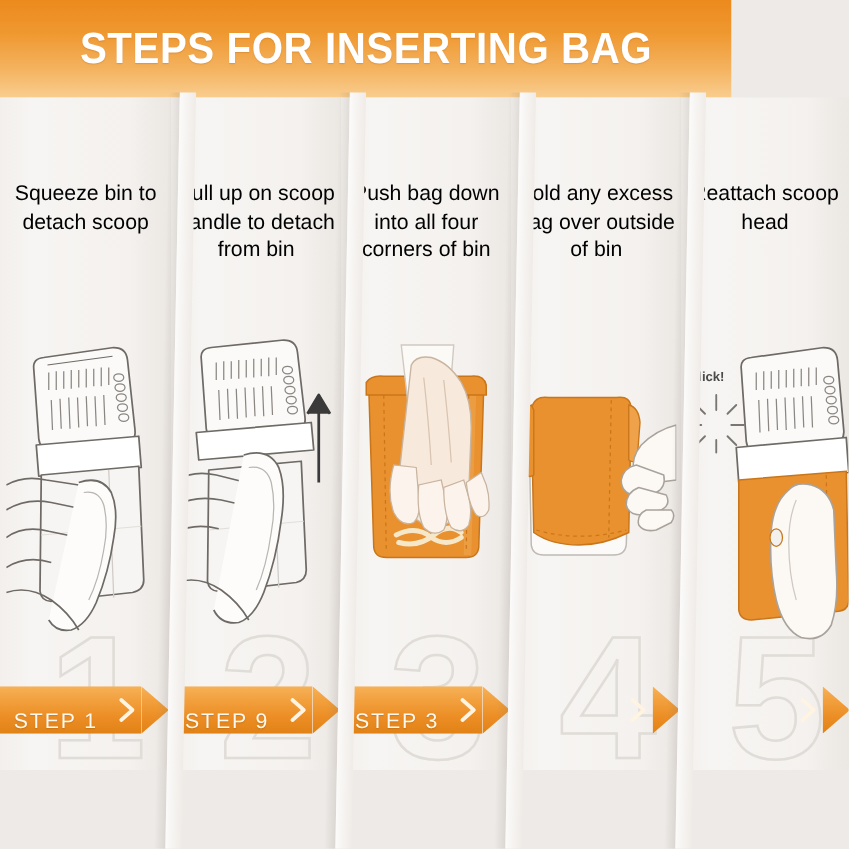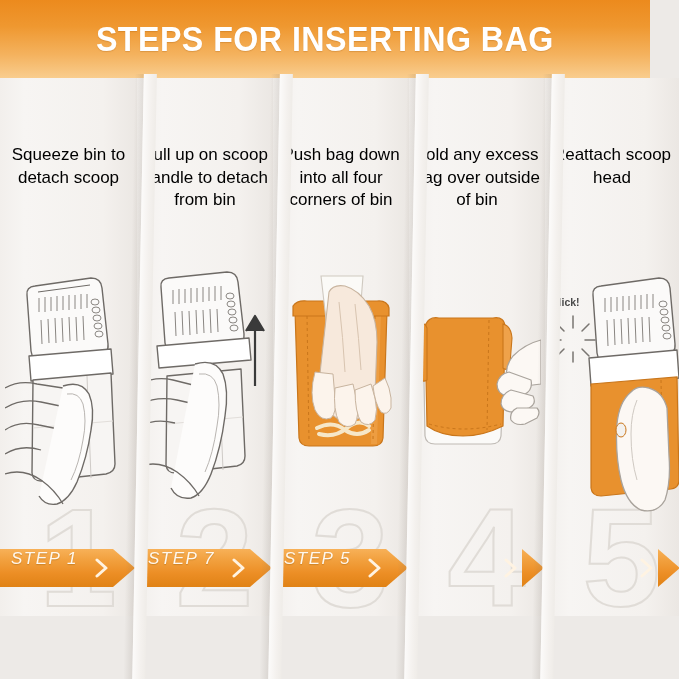--- a/index.html
+++ b/index.html
@@ -6,21 +6,21 @@
   body{
     width:679px;height:679px;overflow:hidden;
     background:#EDEAE7;
     font-family:"Liberation Sans", sans-serif;
     -webkit-font-smoothing:antialiased;
   }
   #page{position:relative;width:679px;height:679px;background:#EDEAE7;overflow:hidden;}
 
   
   .header{
-    position:absolute;left:0;top:0;width:650px;height:78px;
+    position:absolute;left:0;top:0;width:585px;height:78px;
     background:linear-gradient(to bottom,#EC8A1D 0%,#EF9830 34%,#F4B25E 70%,#F9CD8E 100%);
     display:flex;align-items:center;justify-content:center;
   }
   .header-title{
     font-size:35px;font-weight:bold;color:#FFFFFF;
     letter-spacing:.5px;transform:scaleX(.92);
     text-shadow:0 1px 1px rgba(150,80,0,.25);
     white-space:nowrap;
   }
 
@@ -63,21 +63,21 @@
     -webkit-text-stroke:2px #E0DCD7;
     pointer-events:none;user-select:none;
   }
 
   
   .banner{
     position:absolute;left:0;bottom:29px;height:38px;width:113px;
     background:linear-gradient(to bottom,#F7B158 0%,#F2A13F 28%,#EC8E25 64%,#E08215 100%);
     clip-path:polygon(0 0,100% 0,100% 100%,0 100%);
     box-shadow:0 1px 2px rgba(120,90,40,.25);
-    display:flex;align-items:flex-start;font-style:italic;
+    display:flex;align-items:flex-end;
   }
   .banner-notch{
     position:absolute;left:113px;bottom:29px;width:22px;height:38px;
     background:linear-gradient(to bottom,#F7B158 0%,#F2A13F 28%,#EC8E25 64%,#E08215 100%);
     clip-path:polygon(0 0,100% 50%,0 100%);
   }
   .banner-label{
     font-size:17px;color:#FFF8EE;letter-spacing:1.5px;
     padding-left:11px;white-space:nowrap;
     text-shadow:0 1px 1px rgba(140,85,10,.35);
@@ -186,21 +186,21 @@
             <path d="M54 96 Q74 90 82 106 Q88 122 84 148 Q80 180 70 206 Q62 226 50 230 Q36 232 30 220" fill="#FDFCFB"></path>
             <path d="M58 106 Q72 104 76 118 Q80 136 76 158 Q72 186 64 204" stroke="#B9B5B1" stroke-width="1"></path>
             <path d="M0 198 Q18 192 36 204 Q50 214 58 228" stroke-width="1.3"></path>
 
             <path d="M114 118 L114 52" stroke="#3A3A3A" stroke-width="2.2"></path>
             <path d="M105 63 L114 48 L123 63" fill="#3A3A3A" stroke="#3A3A3A" stroke-width="2.2"></path>
           </g>
         </svg>
       </div>
       <div class="banner">
-        <span class="banner-label">STEP 7</span>
+        <span class="banner-label">STEP 9</span>
       </div>
       <div class="banner-notch"></div>
       <div class="banner-arrow">
         <svg width="14" height="20" viewBox="0 0 14 20">
             <path d="M2 2 L11 10 L2 18" fill="none" stroke="#FFF3E2" stroke-width="3" stroke-linecap="round" stroke-linejoin="round"></path>
           </svg>
       </div>
     </div>
 
     <div class="panel p3">
@@ -230,21 +230,21 @@
             <path d="M38 104 Q32 126 38 142 Q44 154 54 150 Q60 144 58 130 L56 106 Z"></path>
             <path d="M58 120 Q56 142 62 154 Q70 162 78 156 Q82 148 80 134 L76 116 Z"></path>
             <path d="M78 122 Q78 144 84 154 Q92 160 98 152 Q101 142 98 130 L94 116 Z"></path>
             <path d="M96 118 Q98 136 104 144 Q110 148 114 140 Q115 130 112 120 L108 110 Z"></path>
           </g>
           <path d="M62 34 Q66 70 68 104" fill="none" stroke="#D8C4B0" stroke-width="1"></path>
           <path d="M78 36 Q82 72 84 102" fill="none" stroke="#D8C4B0" stroke-width="1"></path>
         </svg>
       </div>
       <div class="banner">
-        <span class="banner-label">STEP 5</span>
+        <span class="banner-label">STEP 3</span>
       </div>
       <div class="banner-notch"></div>
       <div class="banner-arrow">
         <svg width="14" height="20" viewBox="0 0 14 20">
             <path d="M2 2 L11 10 L2 18" fill="none" stroke="#FFF3E2" stroke-width="3" stroke-linecap="round" stroke-linejoin="round"></path>
           </svg>
       </div>
     </div>
 
     <div class="panel p4">

